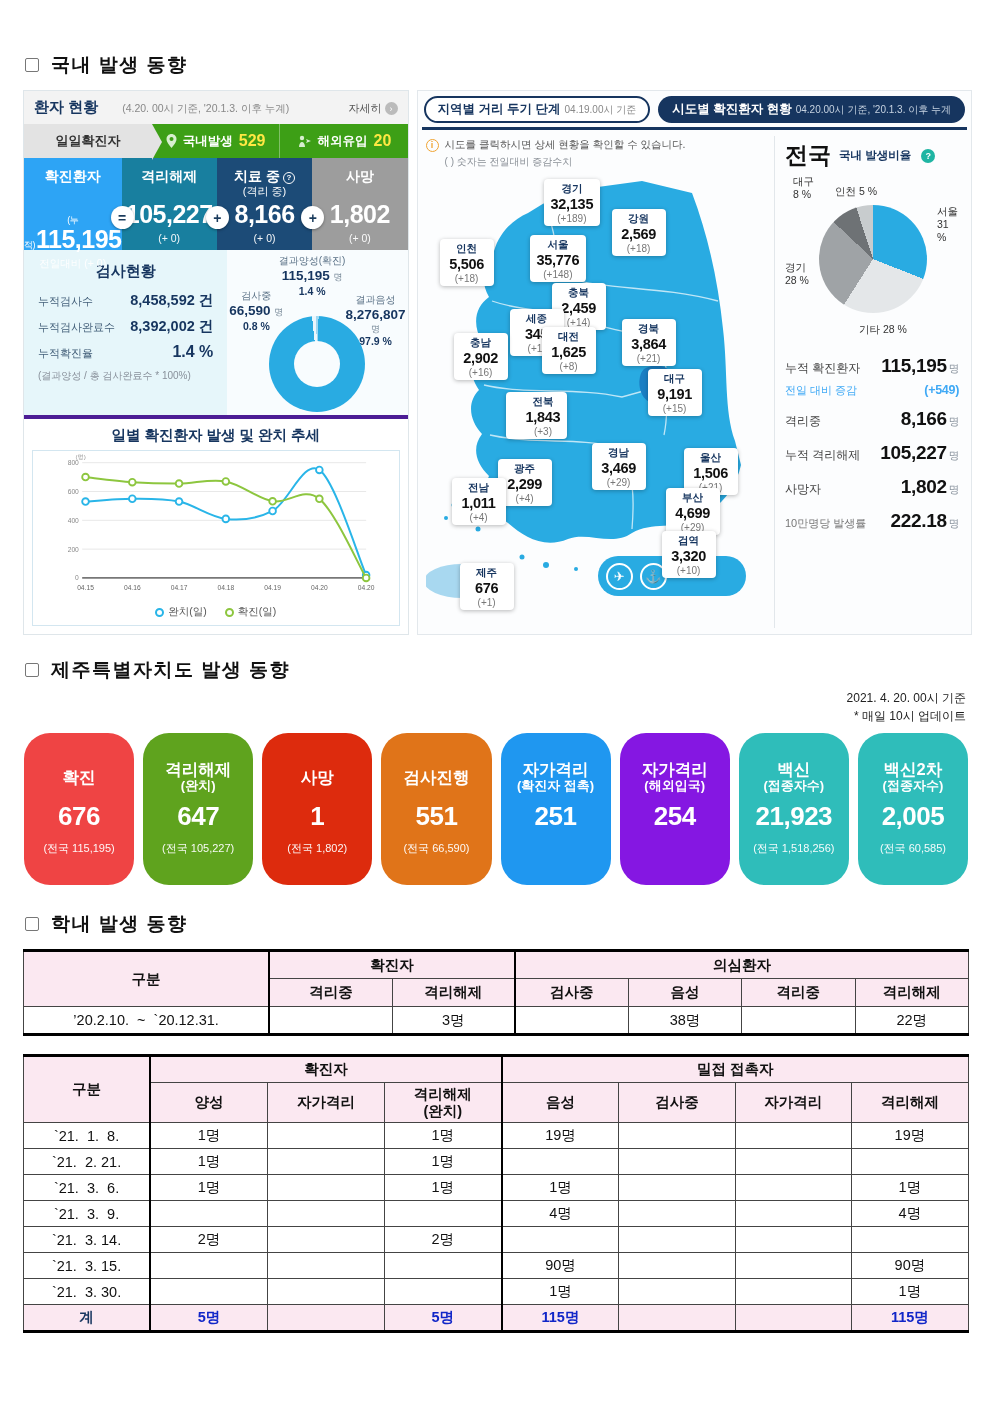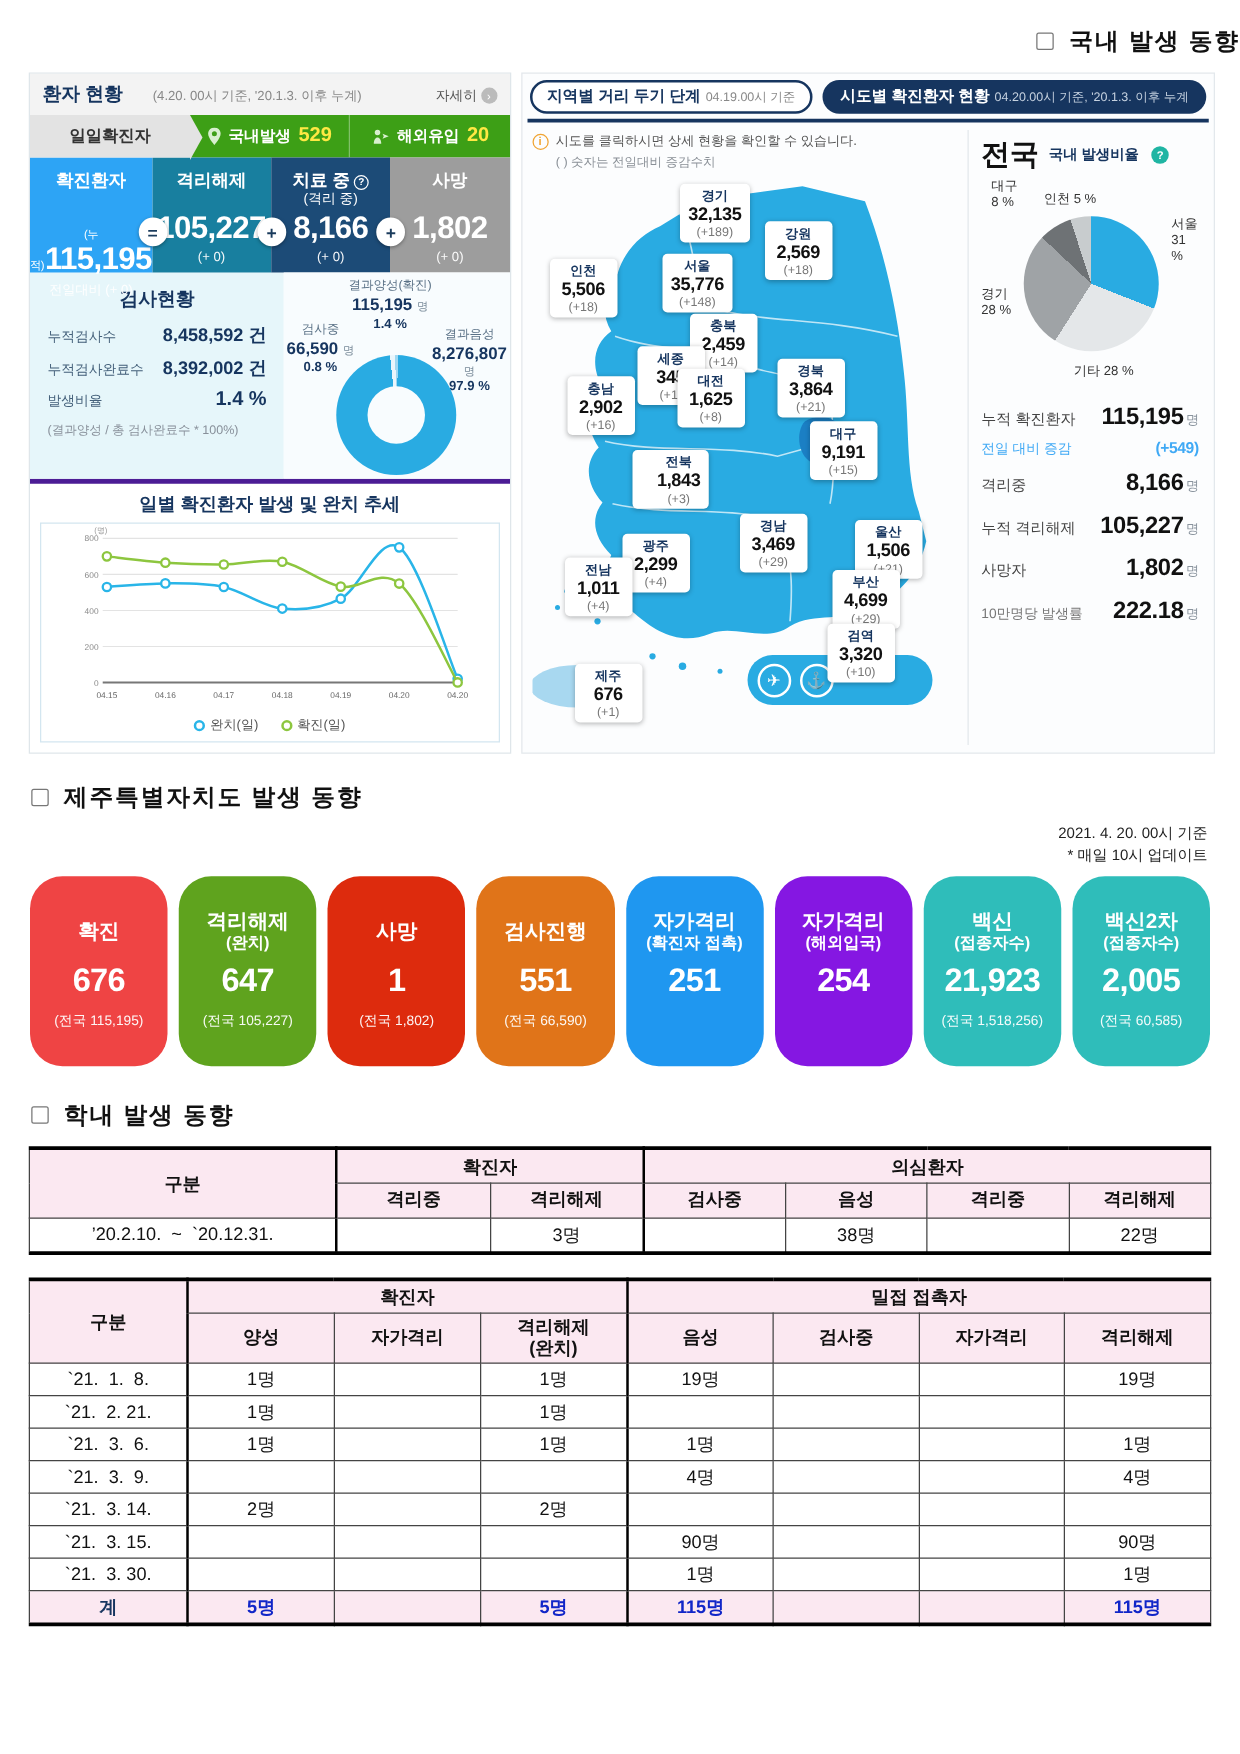--- a/index.html
+++ b/index.html
@@ -124,21 +124,21 @@
   table.sch .wrap2 { white-space:pre-line; line-height:1.15; }
   table.sch tr.total td { background:#fbe8f1; font-weight:bold; color:#1126c8; }
   table.sch tr.total td:first-child { color:#16355f; }
   #t1 th, #t1 td { height:28px; }
   #t2 td { height:25px; }
 </style>
 </head>
 <body>
 <div class="page">
 
-<div class="sec-title" style="padding-top:20px;justify-content:flex-end;">
+<div class="sec-title" style="padding-top:52px;">
   <span class="sq" style="margin-top:0;"></span>
   <span class="t">국내 발생 동향</span>
 </div>
 
 <div class="dash">
 
   <div class="lp">
     <div class="lp-head">
       <span class="h1">환자 현황</span>
       <span class="h2">(4.20. 00시 기준, '20.1.3. 이후 누계)</span>
@@ -202,21 +202,21 @@
         <div class="tt">검사현황</div>
         <div class="trow">
           <span class="tl">누적검사수</span>
           <span class="tv">8,458,592 건</span>
         </div>
         <div class="trow">
           <span class="tl">누적검사완료수</span>
           <span class="tv">8,392,002 건</span>
         </div>
         <div class="trow">
-          <span class="tl">발생비율</span>
+          <span class="tl">누적확진율</span>
           <span class="tv" style="font-size:16px;">1.4 %</span>
         </div>
         <div class="formula">(결과양성 / 총 검사완료수 * 100%)</div>
       </div>
       <div class="test-right">
         <div class="dnt-lab" style="left:50%; top:5px; transform:translateX(-58%); z-index:2;">
           <div class="a">결과양성(확진)</div>
           <div class="b"><span>115,195</span> <span class="u">명</span></div>
           <div class="c">1.4 %</div>
         </div>

